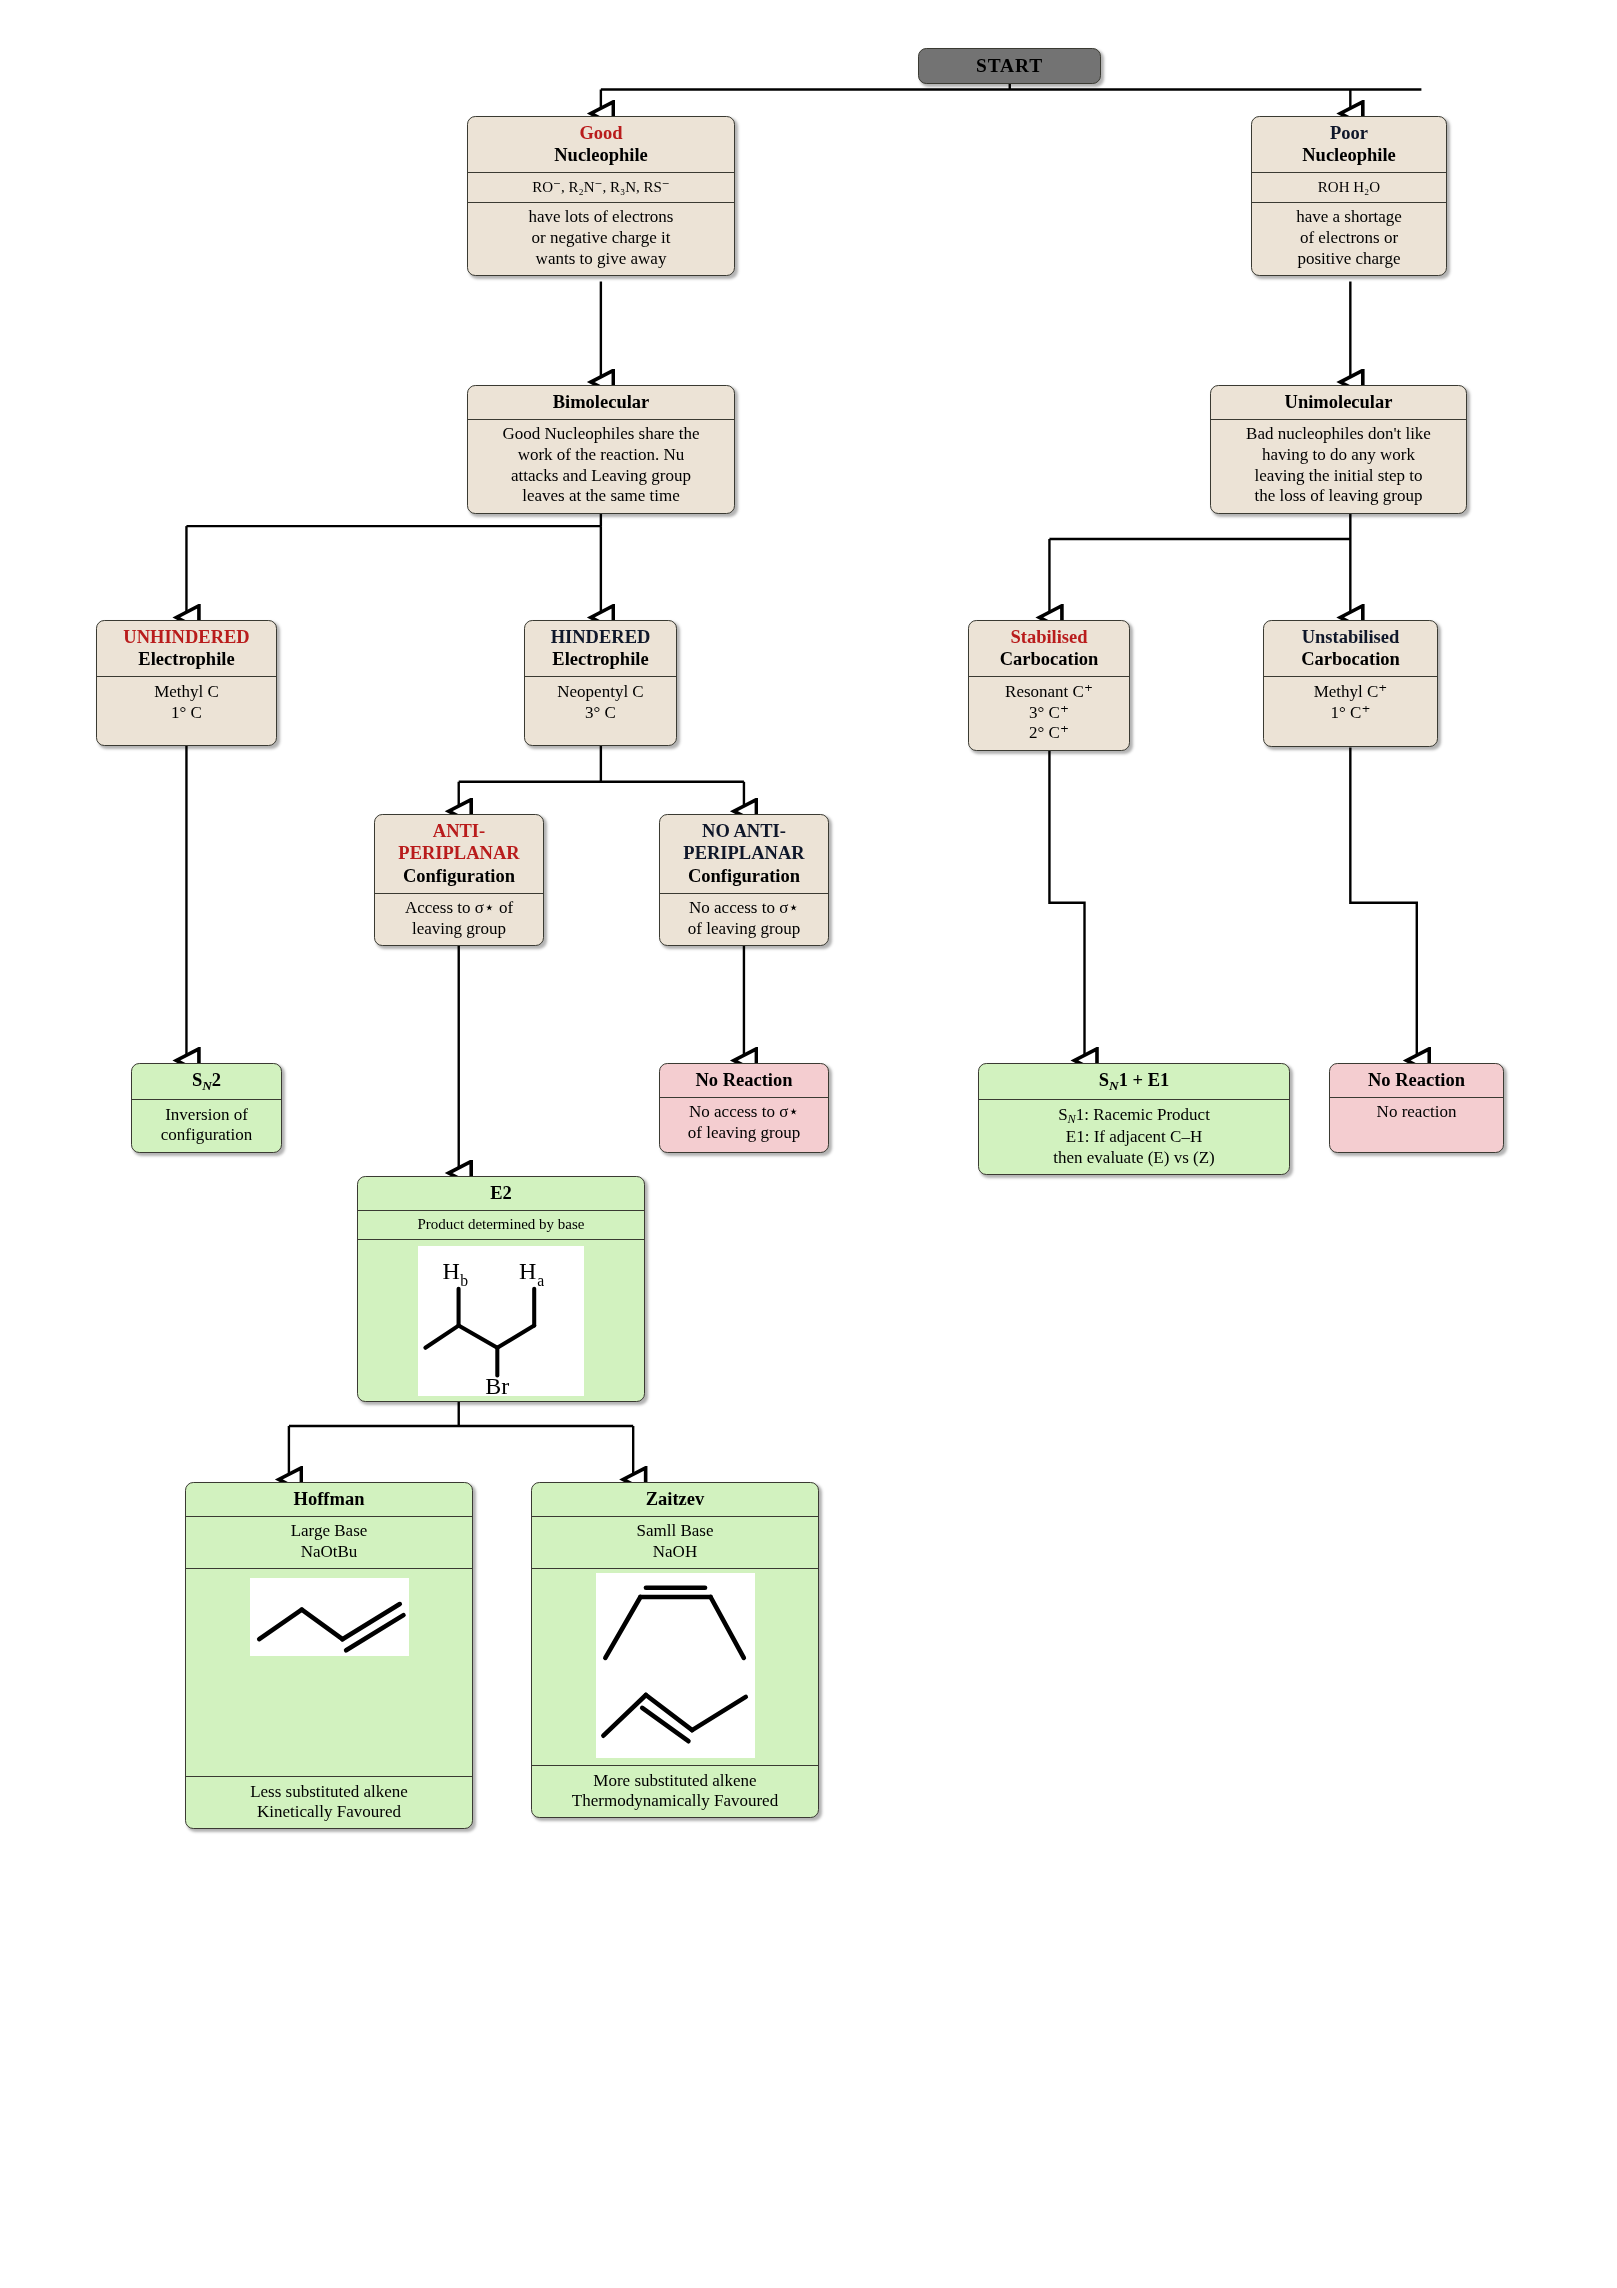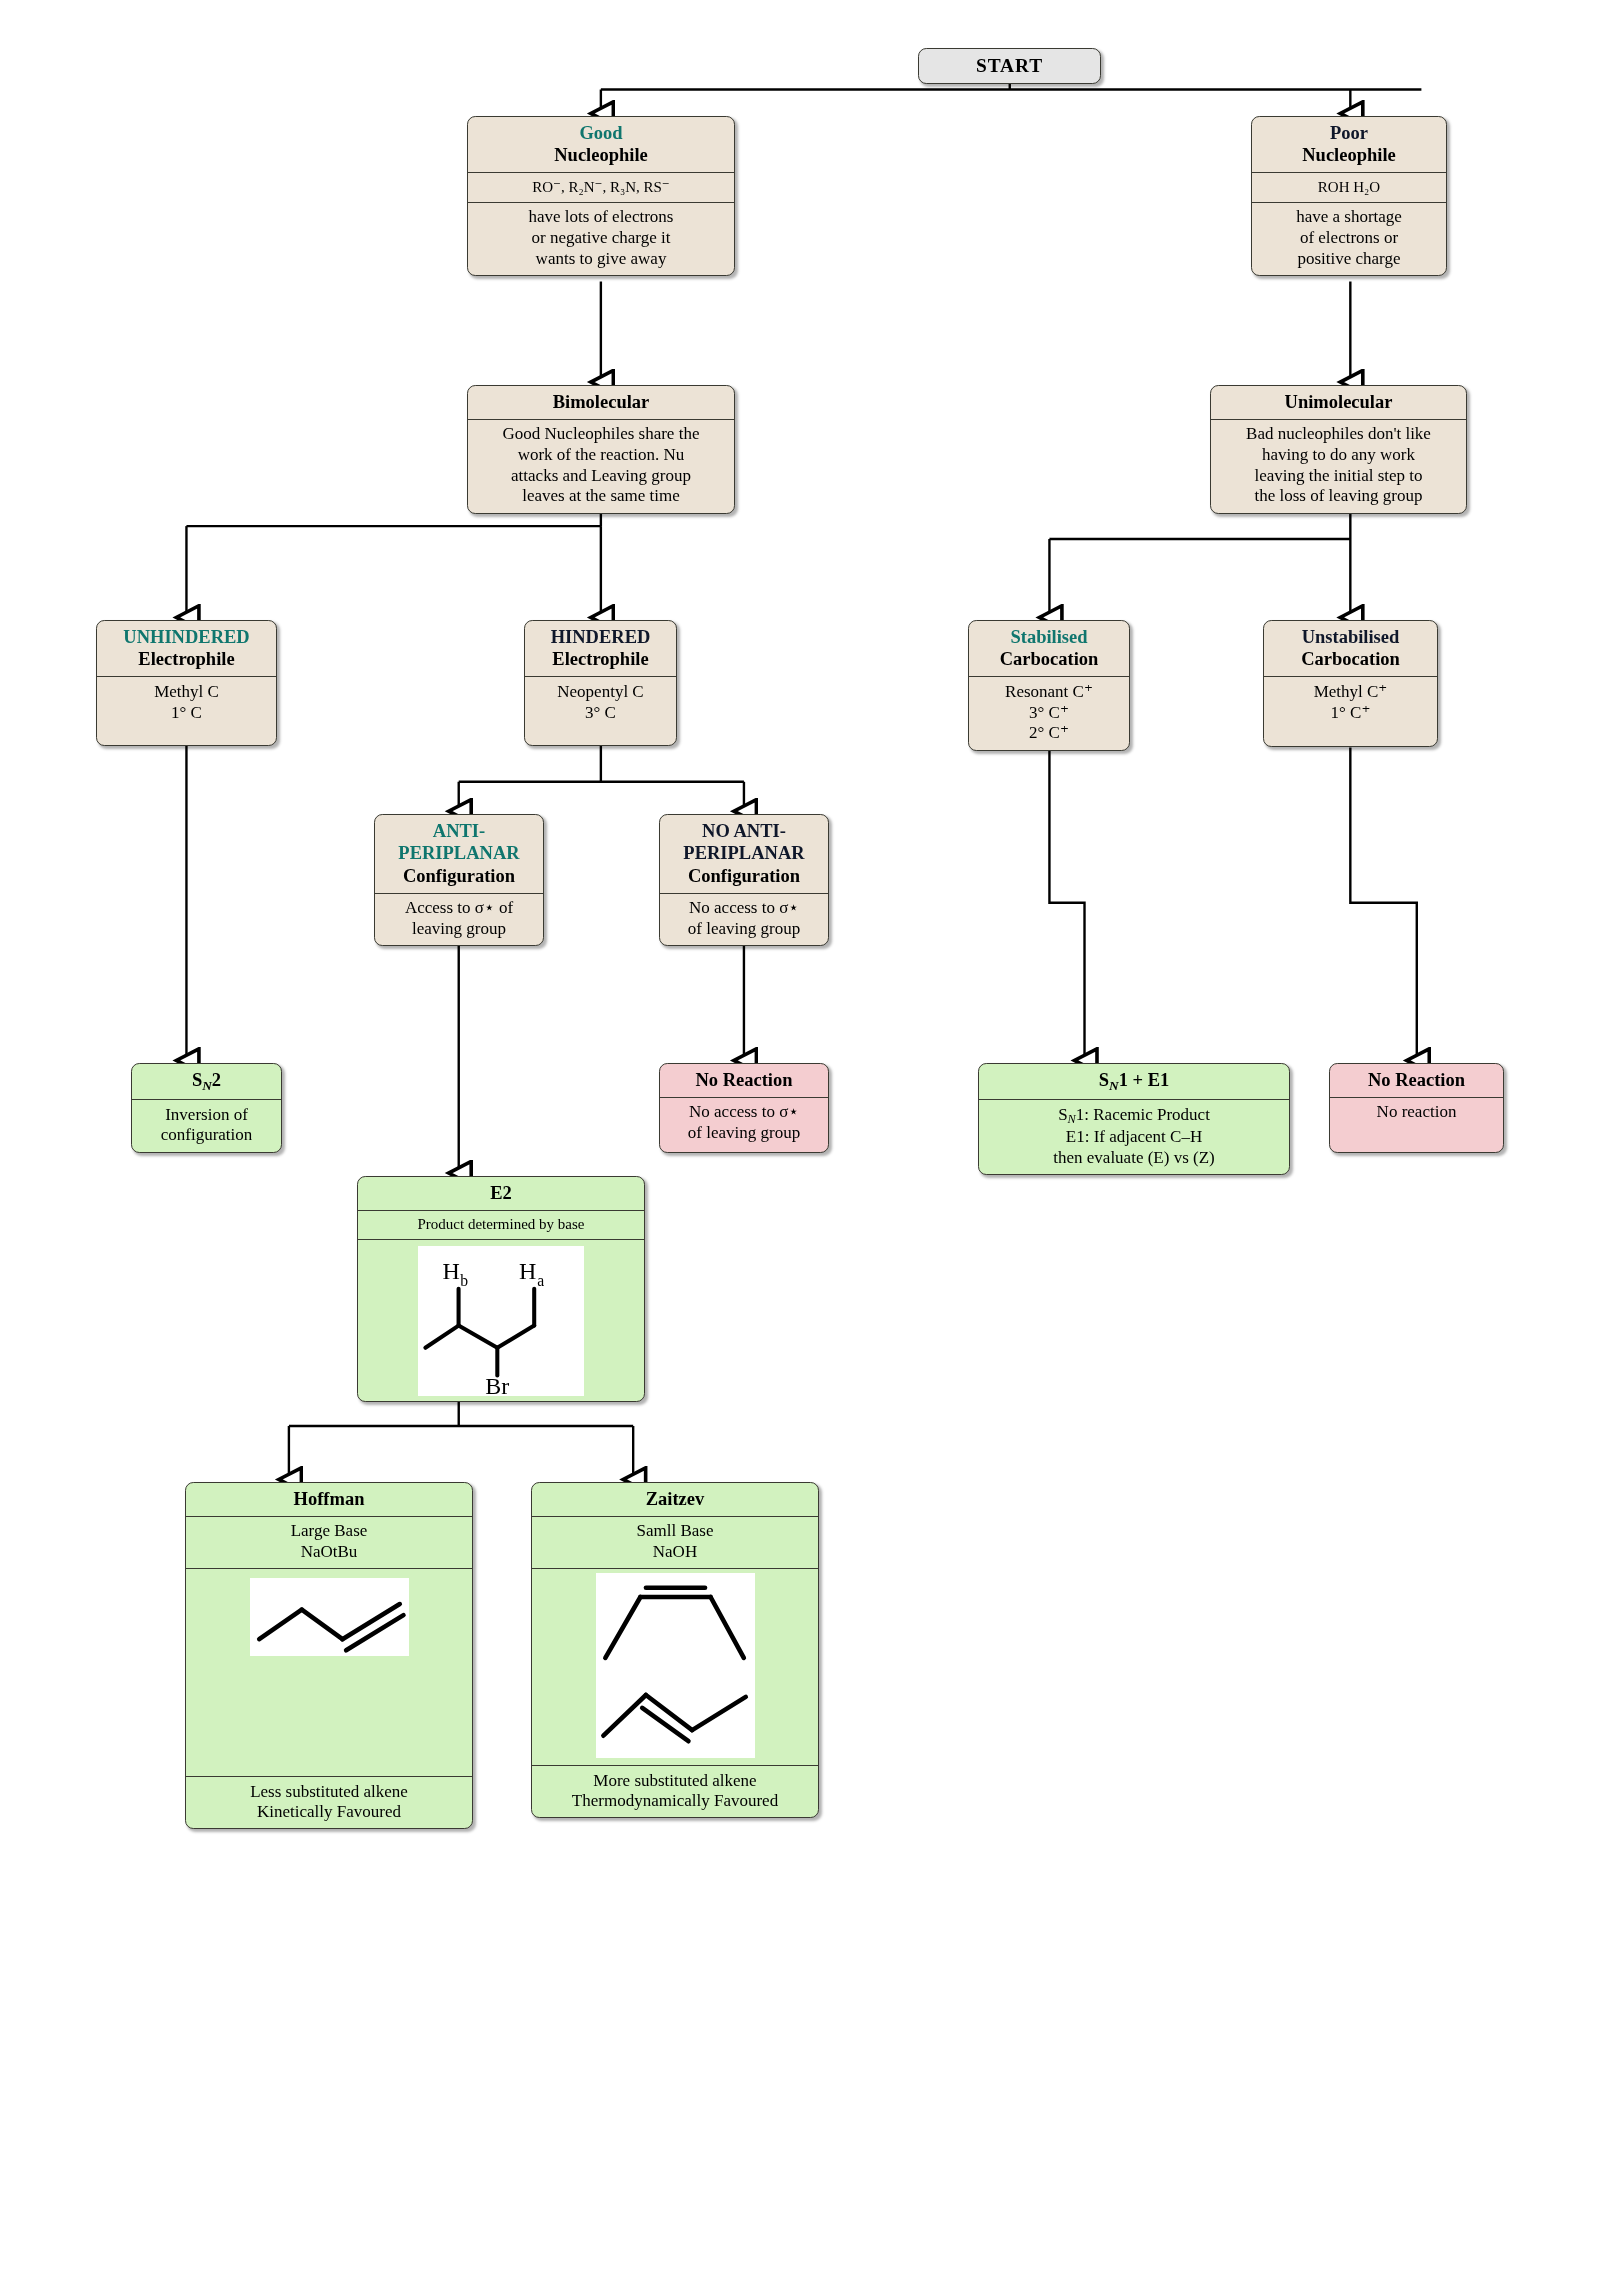--- a/index.html
+++ b/index.html
@@ -30,39 +30,39 @@
     box-sizing: border-box;
     border: 1.5px solid #3a3a32;
     border-radius: 8.3px;
     box-shadow: 2.8px 2.8px 2.8px rgba(0,0,0,0.30);
     overflow: hidden;
     text-align: center;
   }
   .node.tan   { background: #ece3d6; }
   .node.green { background: #d2f2bf; margin-left: 35px; }
   .node.pink  { background: #f4cdd0; }
-  .node.gold  { background: #e5e5e5; }
+  .node.gold  { background: #737373; }
 
   .seg {
     padding: 4.6px 8.3px 5.5px 8.3px;
     border-bottom: 1.3px solid #3a3a32;
     line-height: 1.22;
   }
   .seg.last { border-bottom: none; }
   .seg.title {
     font-weight: bold;
     font-size: 18.5px;
   }
   .seg.body {
     font-size: 17px;
   }
   .seg.plain {
     font-size: 15px;
   }
-  .kw-green { color: #0f766e; font-weight: bold; text-align: center; }
+  .kw-green { color: #b91c1c; font-weight: bold; text-align: center; }
   .kw-red   { color: #0f172a; font-weight: bold; }
 
   .start-label {
     font-weight: bold;
     font-size: 19.4px;
     letter-spacing: 0.9px;
     padding: 5.5px 0 6.5px 0;
   }
 
   .struct {

